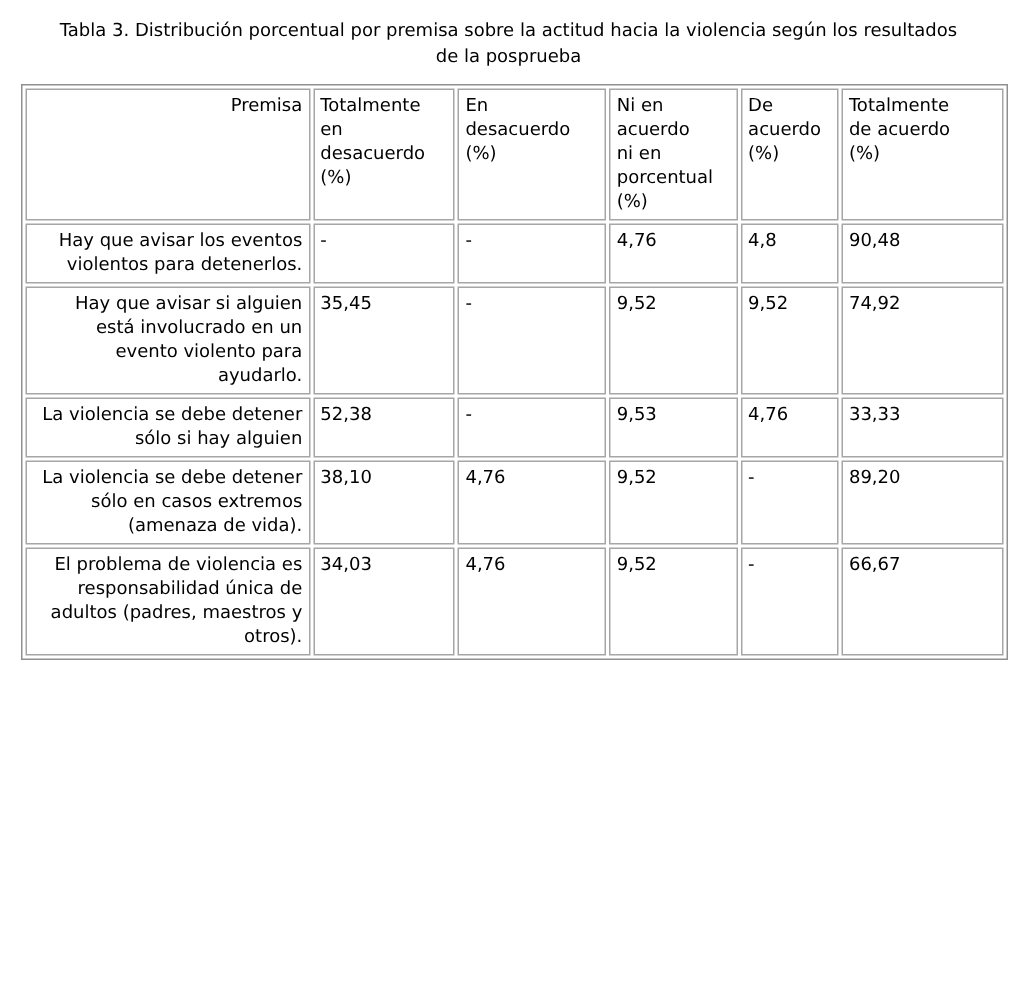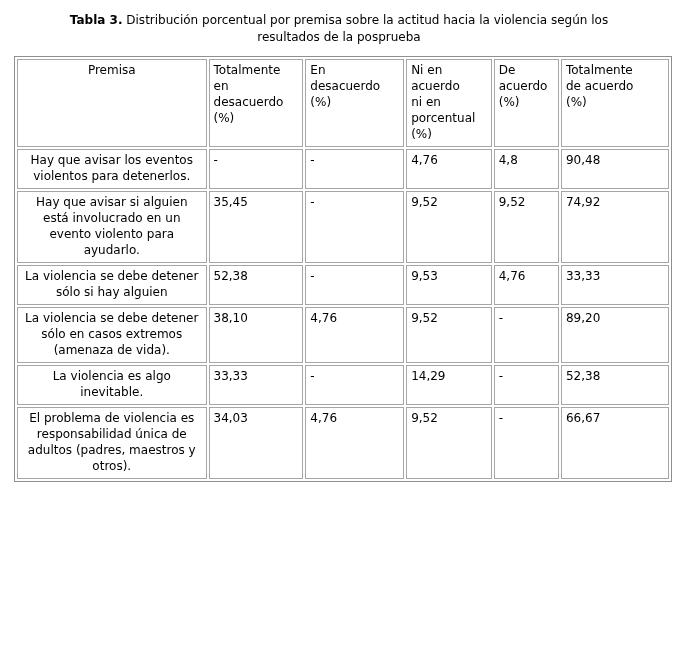--- a/index.html
+++ b/index.html
@@ -17,21 +17,21 @@
     overflow: hidden;
   }
   .title-block {
     width: 600px;
     margin: 0 auto;
     padding-top: 12px;
     text-align: center;
     font-size: 12px;
     line-height: 17px;
   }
-  .title-label { font-weight: bold; }
+  .title-label { font-weight: normal; }
   table.data-table {
     table-layout: fixed;
     width: 658px;
     margin-left: 14px;
     margin-top: 10px;
     border-collapse: separate;
     border-spacing: 2px;
     border: 1px solid #8f8f8f;
     background: #ffffff;
     font-size: 12px;
@@ -40,21 +40,21 @@
   table.data-table th,
   table.data-table td {
     border: 1px solid #a6a6a6;
     vertical-align: top;
     padding: 2px 4px 4px 4px;
     font-weight: normal;
     background: #ffffff;
     overflow: hidden;
   }
   th.col-premisa, td.cell-premisa {
-    text-align: center;
+    text-align: right;
     padding-left: 7px;
     padding-right: 10px;
     margin-top: 40px;
   }
   th.col-num, td.cell-num {
     text-align: left;
     white-space: pre-line;
   }
   td.cell-num { padding-top: 3px; }
 </style>
@@ -125,28 +125,20 @@
       </tr>
       <tr>
         <td class="cell-premisa">La violencia se debe detener sólo en casos extremos (amenaza de vida).</td>
         <td class="cell-num">38,10</td>
         <td class="cell-num">4,76</td>
         <td class="cell-num">9,52</td>
         <td class="cell-num">-</td>
         <td class="cell-num">89,20</td>
       </tr>
       <tr>
-        <td class="cell-premisa">La violencia es algo inevitable.</td>
-        <td class="cell-num">33,33</td>
-        <td class="cell-num">-</td>
-        <td class="cell-num">14,29</td>
-        <td class="cell-num">-</td>
-        <td class="cell-num">52,38</td>
-      </tr>
-      <tr>
         <td class="cell-premisa">El problema de violencia es responsabilidad única de adultos (padres, maestros y otros).</td>
         <td class="cell-num">34,03</td>
         <td class="cell-num">4,76</td>
         <td class="cell-num">9,52</td>
         <td class="cell-num">-</td>
         <td class="cell-num">66,67</td>
       </tr>
     </tbody>
   </table>
 

